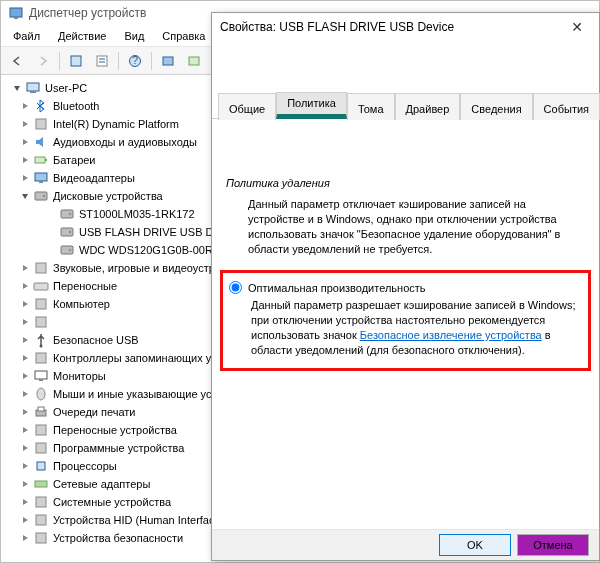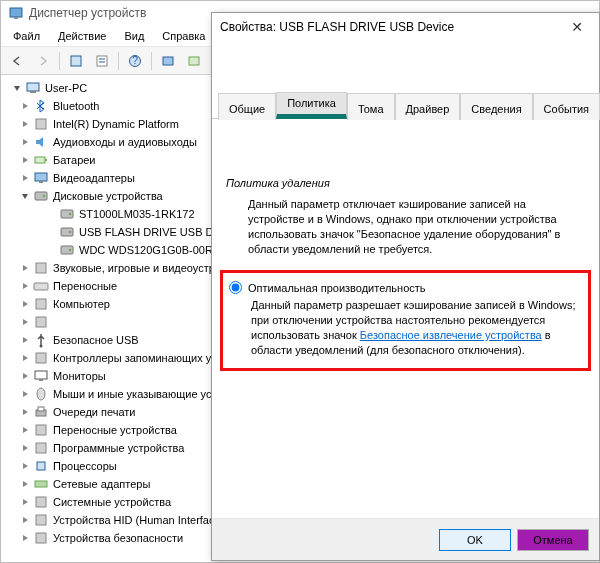--- a/index.html
+++ b/index.html
@@ -34,21 +34,21 @@
 .tab.active { background: #e5e5e5; border-bottom: 5px solid #0f766e; z-index: 2; }
 .props-body { flex: 1; padding: 12px 14px 0 14px; }
 .group-title { font-size: 11px; margin-bottom: 8px; font-style: italic; }
 .radio-block { margin-bottom: 14px; }
 .radio-row { display: flex; align-items: center; gap: 6px; margin-bottom: 4px; }
 .radio-row input[type=radio] { width: 13px; height: 13px; }
 .radio-label { font-size: 11px; }
 .radio-desc { margin-left: 22px; font-size: 11px; color: #000; line-height: 1.35; }
 .radio-desc a { color: #0066cc; text-decoration: underline; }
 .highlight-box { border: 3px solid #e11; padding: 8px 6px 10px 6px; margin: 0 -6px; }
-.props-buttons { height: 42px; display: flex; align-items: center; justify-content: flex-end; gap: 6px; padding: 0 10px; border-top: 1px solid #e6e6e6; background: #f0f0f0; }
+.props-buttons { height: 31px; display: flex; align-items: center; justify-content: flex-end; gap: 6px; padding: 0 10px; border-top: 1px solid #e6e6e6; background: #f0f0f0; }
 .btn { min-width: 72px; height: 22px; border: 1px solid #adadad; background: #a21caf; font-size: 11px; display: flex; align-items: center; justify-content: center; cursor: default; }
 .btn.primary { border-color: #0078d7; background: #e5f1fb; }
 
 svg { display: block; }
 </style>
 </head>
 <body>
 
 <div class="dm-window">
   <div class="dm-title">

